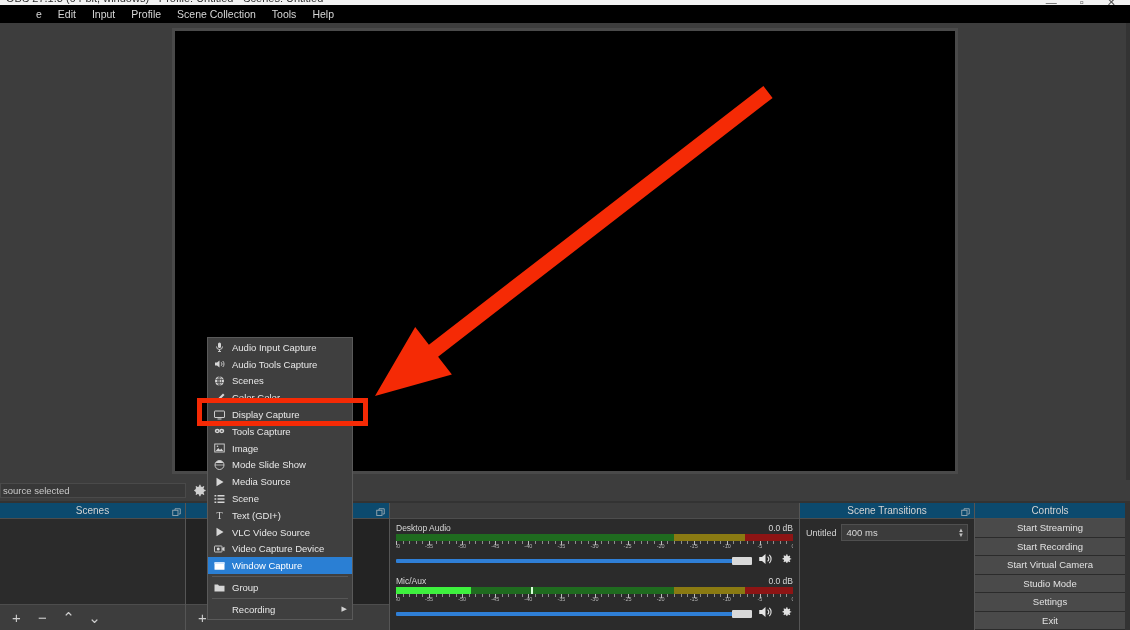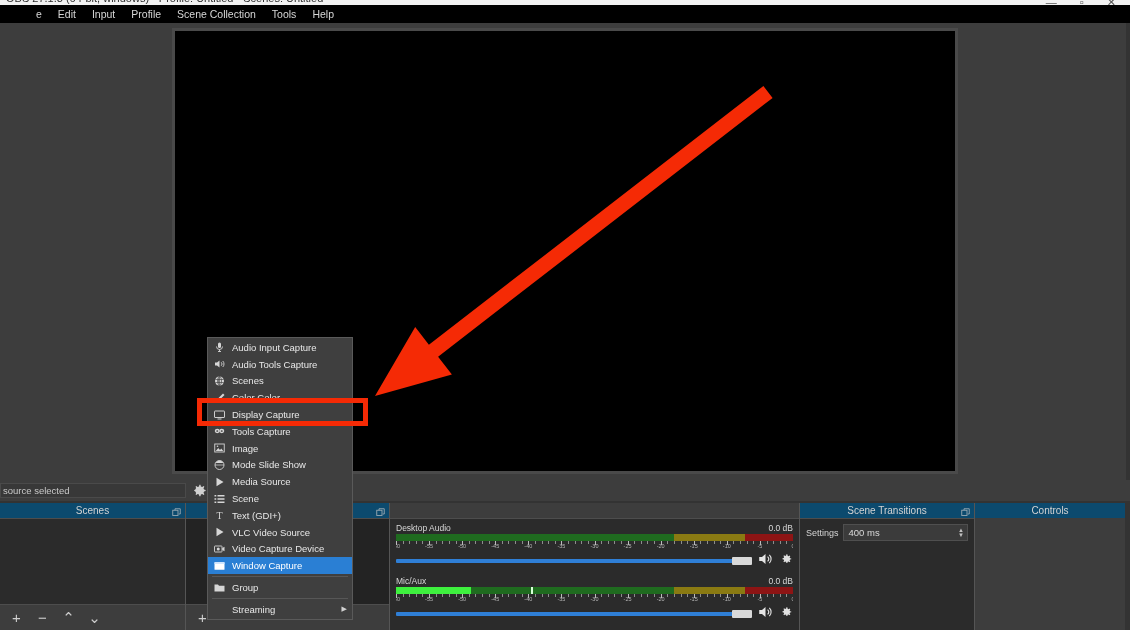--- a/index.html
+++ b/index.html
@@ -555,37 +555,45 @@
         <span class="dock-float">
           <svg width="9" height="9" viewBox="0 0 12 12">
               <rect x="1" y="3" width="7" height="7" fill="none" stroke="#c8c8c8" stroke-width="1.2"></rect>
               <path d="M4 3V1h7v7H9" fill="none" stroke="#c8c8c8" stroke-width="1.2"></path>
             </svg>
         </span>
       </div>
       <div class="dock-body">
         <div class="trans-body">
           <div class="trans-row">
-            <span class="trans-label">Settings</span>
+            <span class="trans-label">Untitled</span>
             <div class="trans-spin">
               <span>400 ms</span>
               <span class="combo-arrows">
                   <span>▲</span>
                   <span>▼</span>
                 </span>
             </div>
           </div>
         </div>
       </div>
     </div>
 
     <div class="dock dock-controls">
       <div class="dock-title">
         <span>Controls</span>
       </div>
+      <div class="dock-body ctrl-body">
+        <div class="ctrl-btn">Start Streaming</div>
+        <div class="ctrl-btn">Start Recording</div>
+        <div class="ctrl-btn">Start Virtual Camera</div>
+        <div class="ctrl-btn">Studio Mode</div>
+        <div class="ctrl-btn">Settings</div>
+        <div class="ctrl-btn">Exit</div>
+      </div>
     </div>
 
   </div>
 
   <div class="ctxmenu" id="ctxmenu">
       <div class="ctx-item">
         <span class="ctx-icon">
           <svg width="13" height="12" viewBox="0 0 24 24">
             <path fill="#d6d6d6" d="M12 14a3 3 0 003-3V6a3 3 0 10-6 0v5a3 3 0 003 3z"></path>
             <path fill="none" stroke="#d6d6d6" stroke-width="1.8" d="M6 11a6 6 0 0012 0M12 17v4M9 21h6"></path>
@@ -724,21 +732,21 @@
         <span class="ctx-icon">
           <svg width="13" height="12" viewBox="0 0 24 24">
             <path fill="#d6d6d6" d="M2 5h7l2 2.5h11V19H2z"></path>
           </svg>
         </span>
         <span>Group</span>
       </div>
       <div class="ctx-sep"></div>
       <div class="ctx-item">
         <span class="ctx-icon"></span>
-        <span>Streaming</span>
+        <span>Recording</span>
         <span class="ctx-sub">▶</span>
       </div>
     </div>
 
   <div class="annot-box"></div>
   <svg class="annot-arrow">
     <g id="arrowg">
         <polygon points="375.0,396.0 415.2,327.0 428.9,344.8 763.4,86.1 772.6,97.9 438.1,356.7 451.9,374.5" fill="#f52a05"></polygon>
       </g>
   </svg>

